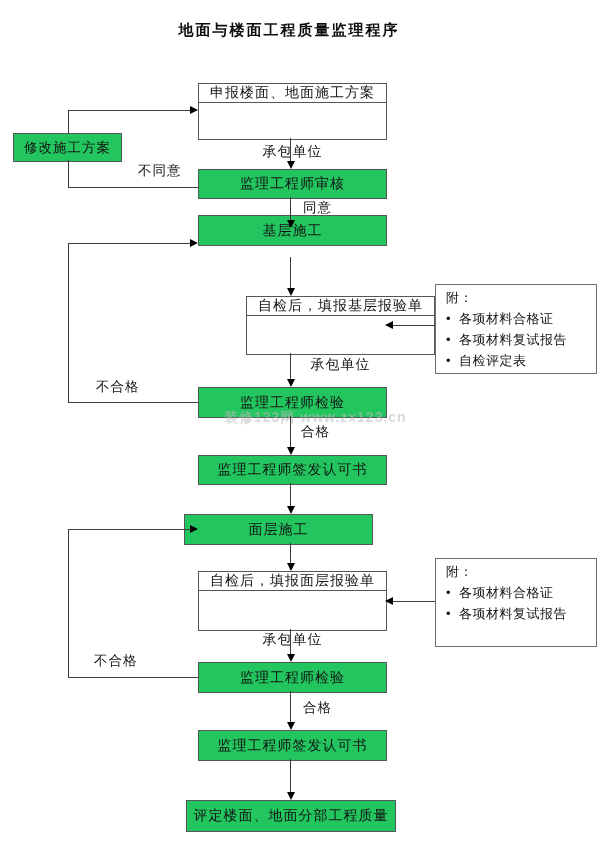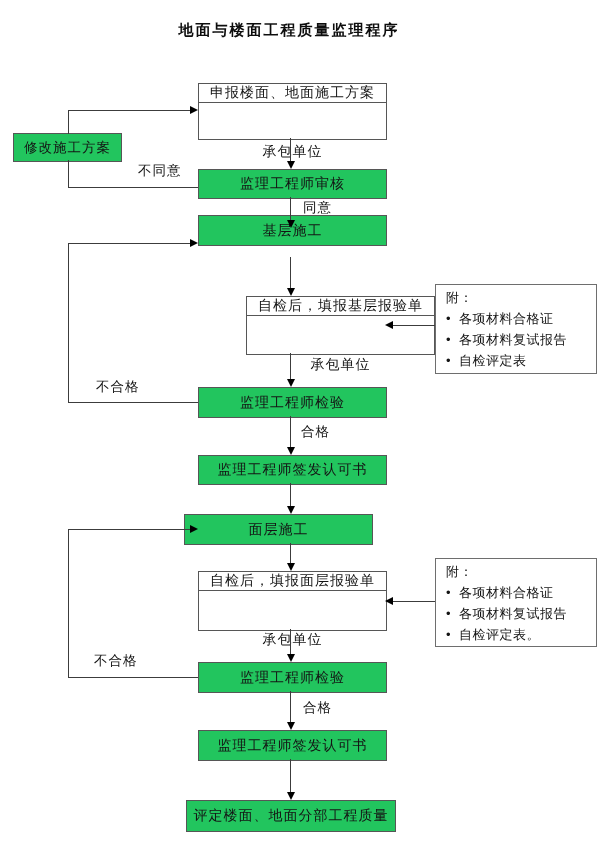--- a/index.html
+++ b/index.html
@@ -94,36 +94,36 @@
 
   <div class="fbox2" id="b-sc2">
     <div class="r1">自检后，填报面层报验单</div>
     <div class="r2">承包单位</div>
   </div>
 
   <div class="attbox" id="att2">
     <div>附：</div>
     <div class="item"><span class="blt">•</span><span>各项材料合格证</span></div>
     <div class="item"><span class="blt">•</span><span>各项材料复试报告</span></div>
-    <div class="item"><span class="blt">•</span><span>自检评定表。</span></div>
   </div>
 
   <div class="fbox" id="b-insp2">监理工程师检验</div>
 
   <div class="fbox" id="b-issue2">监理工程师签发认可书</div>
 
   <div class="fbox" id="b-eval">评定楼面、地面分部工程质量</div>
 
   <div class="lbl" id="lbl-disagree">不同意</div>
   <div class="lbl" id="lbl-agree">同意</div>
   <div class="lbl" id="lbl-fail1">不合格</div>
   <div class="lbl" id="lbl-pass1">合格</div>
   <div class="lbl" id="lbl-fail2">不合格</div>
   <div class="lbl" id="lbl-pass2">合格</div>
 
+  <div class="wm">装修123网 www.zx123.cn</div>
 
   <div class="vline" style="left:290px;top:138px;height:24px;"></div>
   <div class="arr-d" style="left:287px;top:161px;"></div>
 
   <div class="vline" style="left:290px;top:197px;height:24px;"></div>
   <div class="arr-d" style="left:287px;top:220px;"></div>
 
   <div class="vline" style="left:290px;top:257px;height:32px;"></div>
   <div class="arr-d" style="left:287px;top:288px;"></div>
 

